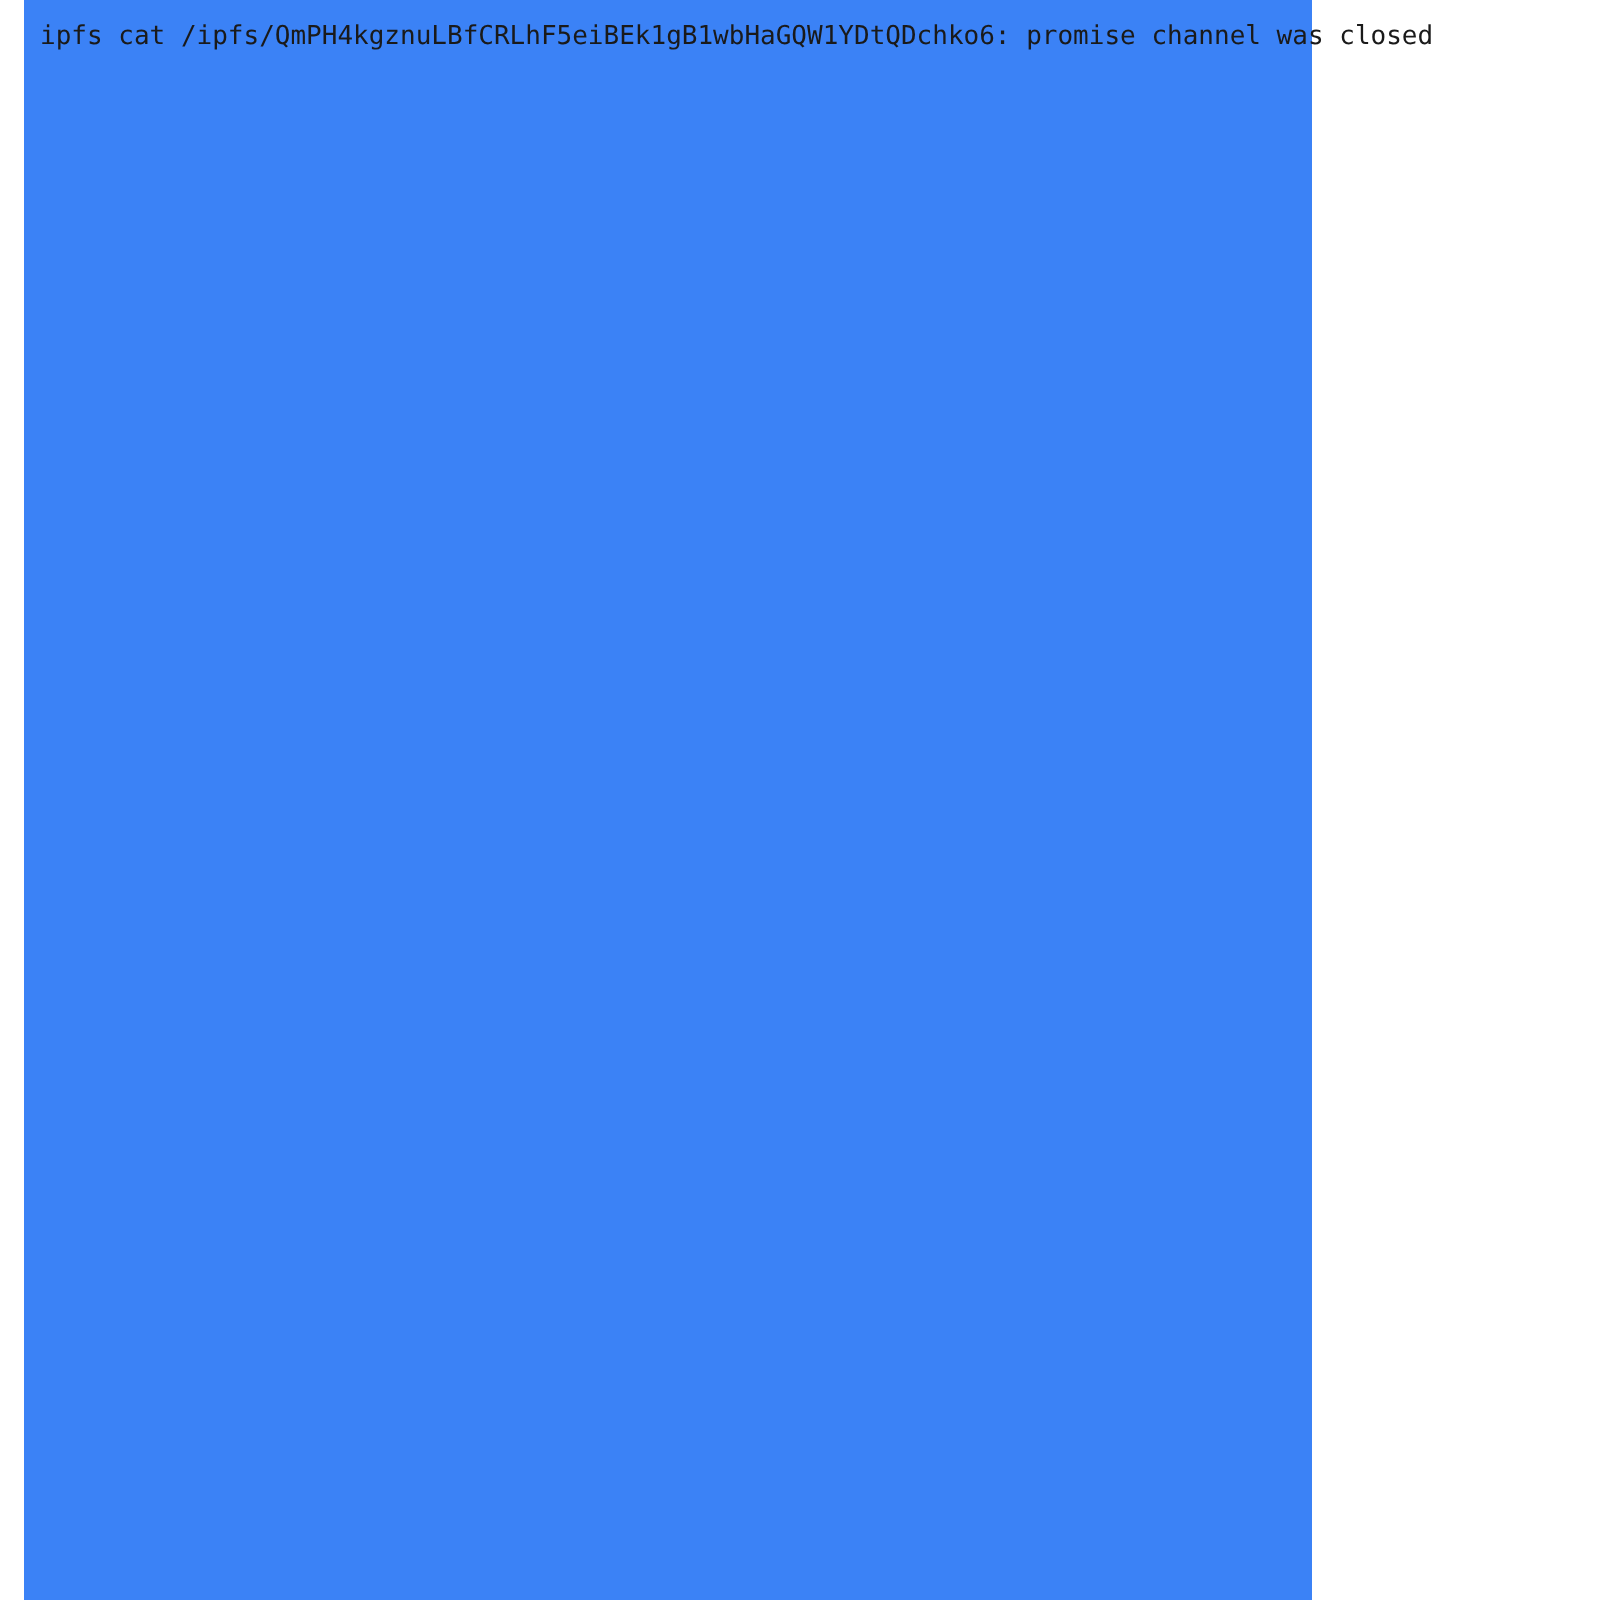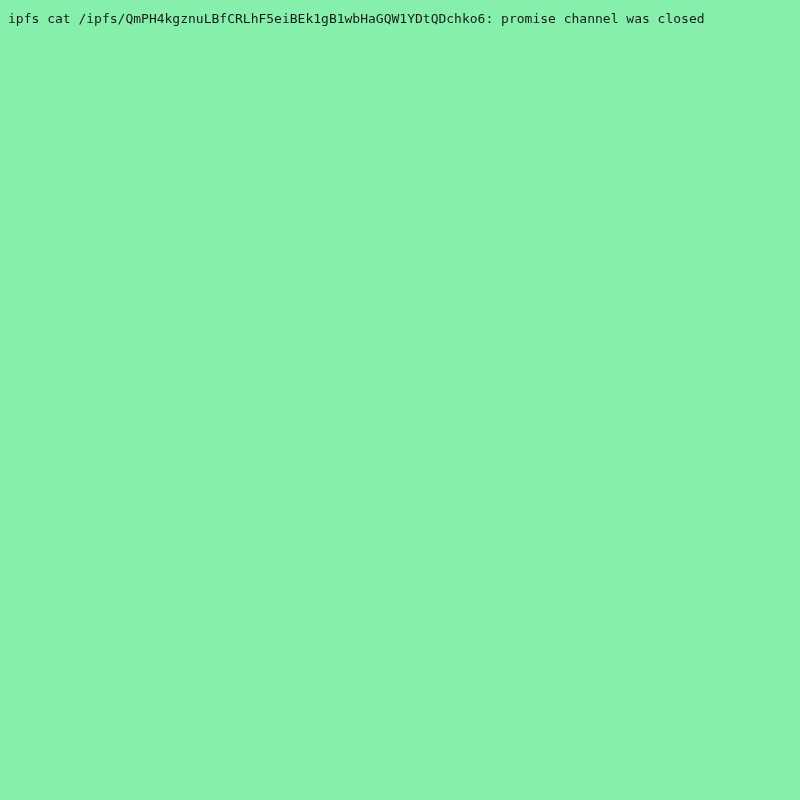--- a/index.html
+++ b/index.html
@@ -9,24 +9,25 @@
     background: #ffffff;
   }
   body {
     width: 800px;
     height: 800px;
     overflow: hidden;
     font-family: "DejaVu Sans Mono", "Liberation Mono", monospace;
   }
   .console-surface {
     position: relative;
-    width: 800px;
+    width: 644px;
     height: 800px;
-    background: #86efac;
+    background: #3b82f6;
     box-sizing: border-box;
+    margin-left: 12px;
   }
   .output-block {
     position: absolute;
     left: 8px;
     top: 11px;
     right: 0;
     margin: 0;
     padding: 0;
   }
   .output-line {

